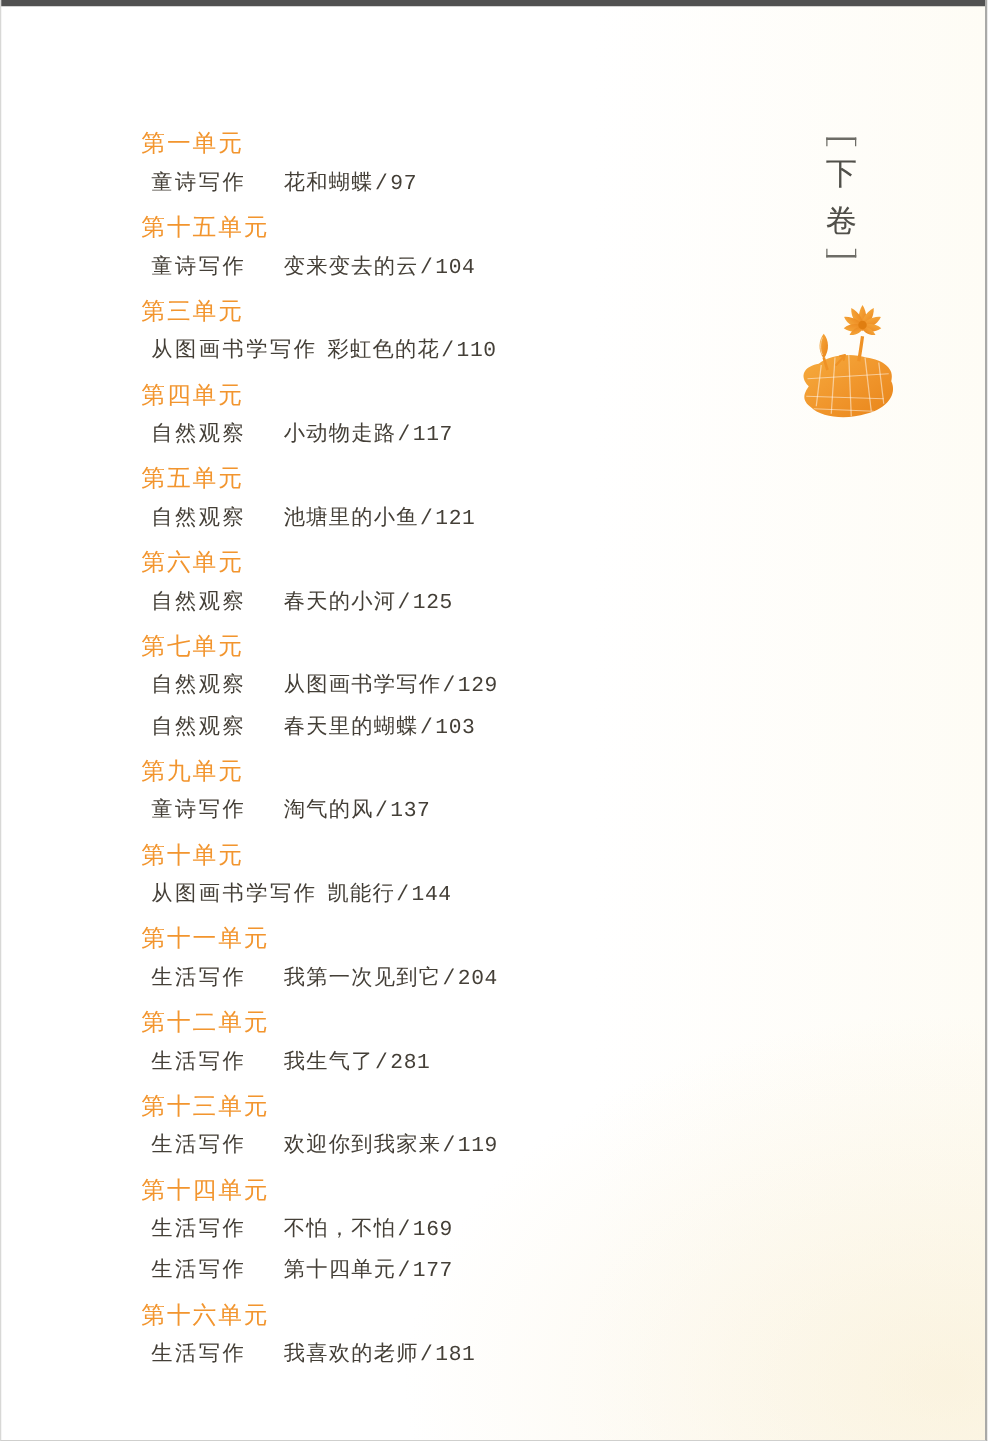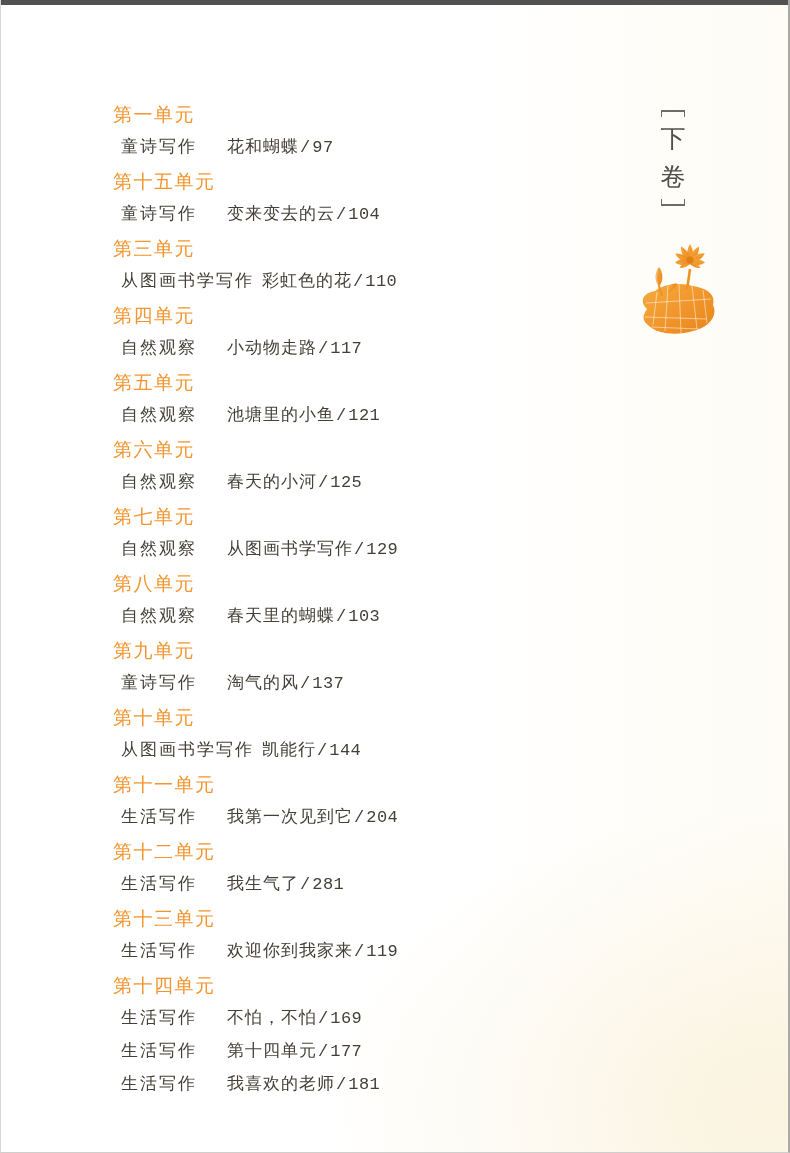--- a/index.html
+++ b/index.html
@@ -153,21 +153,20 @@
 
     <div class="unit-block">
       <div class="unit-heading">第七单元</div>
       <div class="unit-entry">
         <span class="entry-category">自然观察</span>
         <span class="entry-title"><span>从图画书学写作</span><span class="entry-sep">/</span><span class="entry-page">129</span></span>
       </div>
     </div>
 
     <div class="unit-block">
-      <div class="unit-heading">第八单元</div>
       <div class="unit-entry">
         <span class="entry-category">自然观察</span>
         <span class="entry-title"><span>春天里的蝴蝶</span><span class="entry-sep">/</span><span class="entry-page">103</span></span>
       </div>
     </div>
 
     <div class="unit-block">
       <div class="unit-heading">第九单元</div>
       <div class="unit-entry">
         <span class="entry-category">童诗写作</span>
@@ -216,20 +215,21 @@
     </div>
 
     <div class="unit-block">
       <div class="unit-entry">
         <span class="entry-category">生活写作</span>
         <span class="entry-title"><span>第十四单元</span><span class="entry-sep">/</span><span class="entry-page">177</span></span>
       </div>
     </div>
 
     <div class="unit-block">
+      <div class="unit-heading">第十六单元</div>
       <div class="unit-entry">
         <span class="entry-category">生活写作</span>
         <span class="entry-title"><span>我喜欢的老师</span><span class="entry-sep">/</span><span class="entry-page">181</span></span>
       </div>
     </div>
   </div>
 
   <div class="volume-label">
     <div class="bracket bracket-top"></div>
     <div class="volume-char">下</div>

